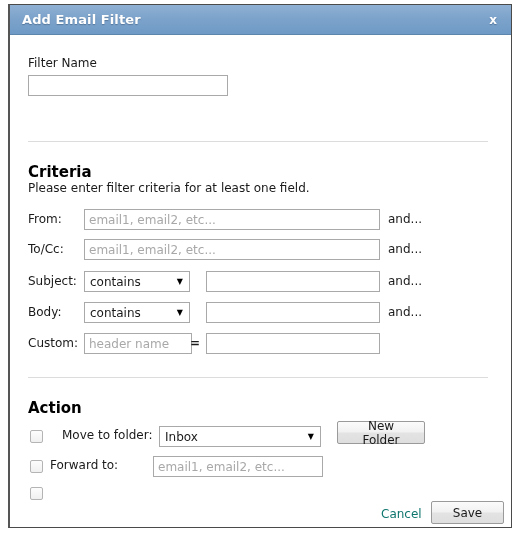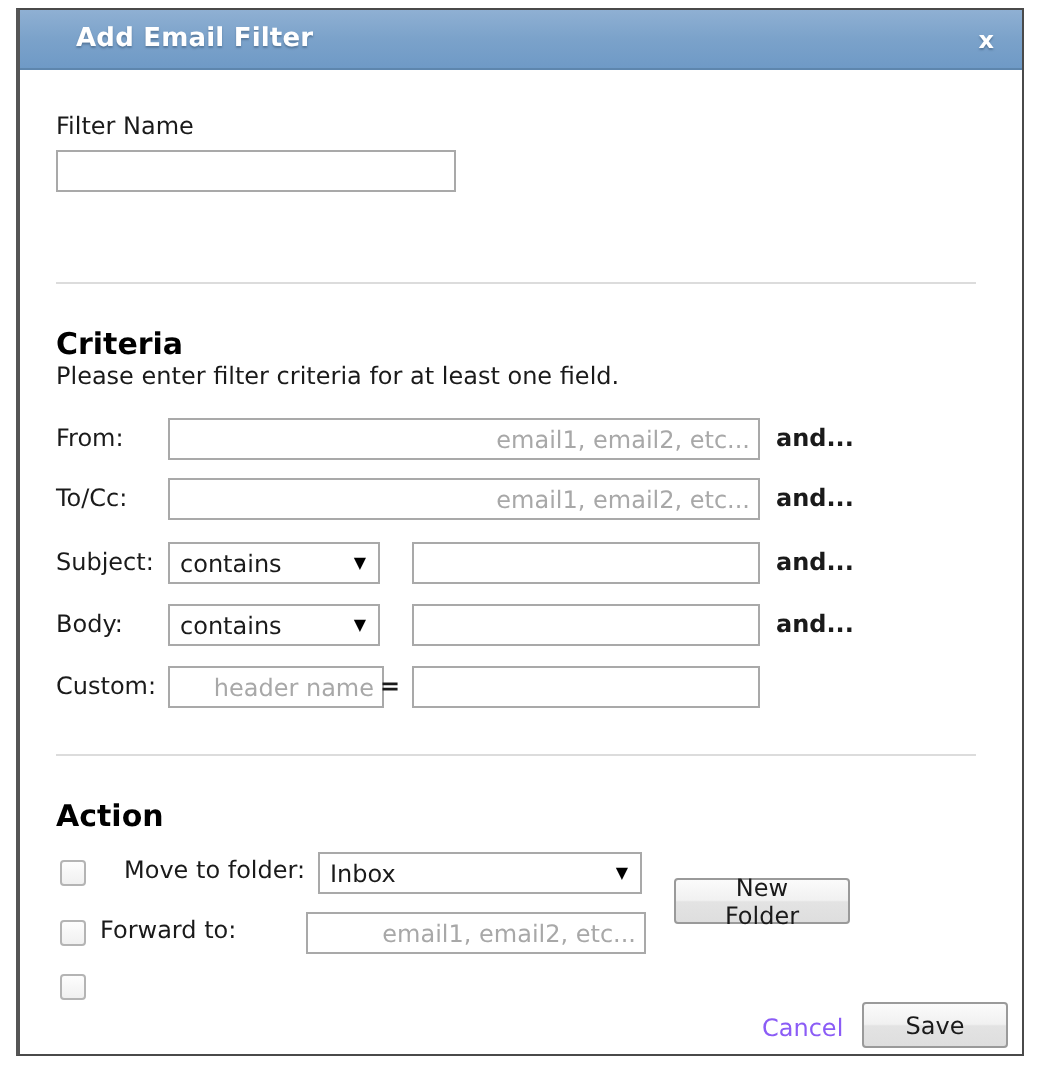--- a/index.html
+++ b/index.html
@@ -32,21 +32,21 @@
 
   
   .titlebar {
     height: 19px;
     min-height: 30px;
     background: linear-gradient(to bottom, #8fb0d3 0%, #7ba2ca 50%, #6f9ac6 100%);
     border-bottom: 1px solid #5e86ad;
     display: flex;
     align-items: center;
     justify-content: space-between;
-    padding: 0 10px 0 28px;
+    padding: 0 10px 0 12px;
     box-sizing: border-box;
   }
   .title-text {
     color: #ffffff;
     font-size: 13px;
     font-weight: bold;
     letter-spacing: 0.1px;
     text-shadow: 0 1px 1px rgba(60,90,120,0.55);
     white-space: nowrap;
   }
@@ -92,21 +92,20 @@
   .txt {
     box-sizing: border-box;
     height: 21px;
     border: 1px solid #a9a9a9;
     background: #ffffff;
     font-family: "DejaVu Sans", "Liberation Sans", sans-serif;
     font-size: 12px;
     color: #1a1a1a;
     padding: 0 4px;
     outline: none;
-    text-align: right;
   }
   .txt::placeholder { color: #a8a8a8; opacity: 1; }
 
   .sel {
     box-sizing: border-box;
     height: 21px;
     border: 1px solid #a9a9a9;
     background: #ffffff;
     font-family: "DejaVu Sans", "Liberation Sans", sans-serif;
     font-size: 12px;
@@ -150,37 +149,37 @@
     height: 13px;
     border: 1px solid #b4b4b4;
     border-radius: 2px;
     background: linear-gradient(to bottom, #fdfdfd 0%, #f0f0f0 100%);
     display: inline-block;
     cursor: pointer;
     flex: 0 0 auto;
   }
 
   .link {
-    color: #8b5cf6;
+    color: #0f766e;
     font-size: 12px;
     cursor: pointer;
     text-decoration: none;
   }
 
   
   .abs { position: absolute; }
 
   .row-label {
     font-size: 12px;
     color: #1a1a1a;
     white-space: nowrap;
   }
   .and-label {
     font-size: 12px;
-    font-weight: bold;
+    font-weight: normal;
     color: #1a1a1a;
     white-space: nowrap;
   }
   .eq-label {
     font-size: 12px;
     font-weight: bold;
     color: #1a1a1a;
   }
   .cb-label {
     font-size: 12px;
@@ -240,21 +239,21 @@
     <hr class="hr abs" style="left:18px; top:342px; width:460px;">
 
     <div class="abs section-title" style="left:18px; top:364px;">Action</div>
 
     <span class="cbx abs" style="left:20px; top:395px;"></span>
     <div class="abs cb-label" style="left:52px; top:393px;">Move to folder:</div>
     <div class="sel abs" style="left:149px; top:391px; width:162px;">
       <span>Inbox</span>
       <span class="arrow">▼</span>
     </div>
-    <button class="btn abs" style="left:327px; top:404px; width:88px;">New Folder</button>
+    <button class="btn abs" style="left:327px; top:386px; width:88px;">New Folder</button>
 
     <span class="cbx abs" style="left:20px; top:425px;"></span>
     <div class="abs cb-label" style="left:40px; top:423px;">Forward to:</div>
     <input class="txt abs" style="left: 143px; top: 421px; width: 170px;" placeholder="email1, email2, etc...">
 
     <span class="cbx abs" style="left:20px; top:452px;"></span>
 
     <span class="abs link" style="left:371px; top:472px;">Cancel</span>
     <button class="btn abs" style="left:421px; top:466px; width:73px;">Save</button>
 

